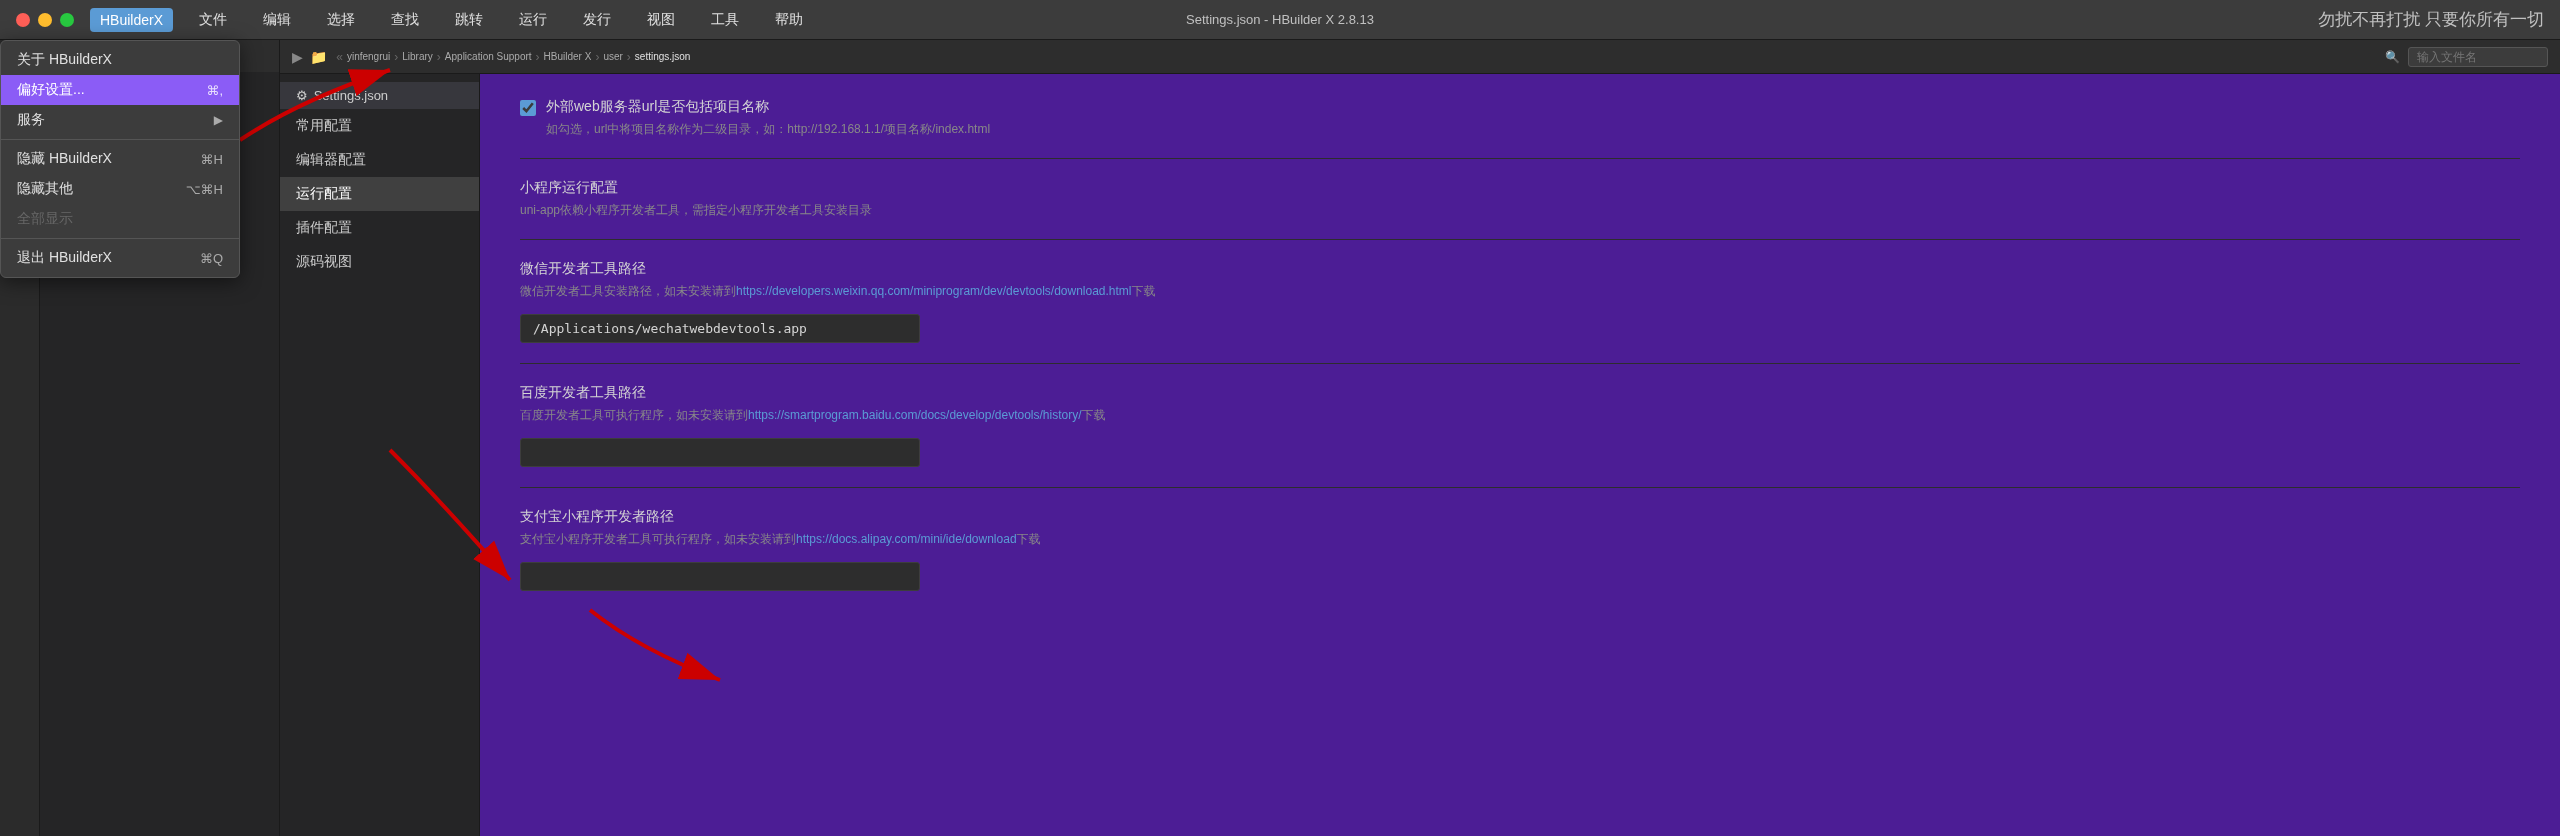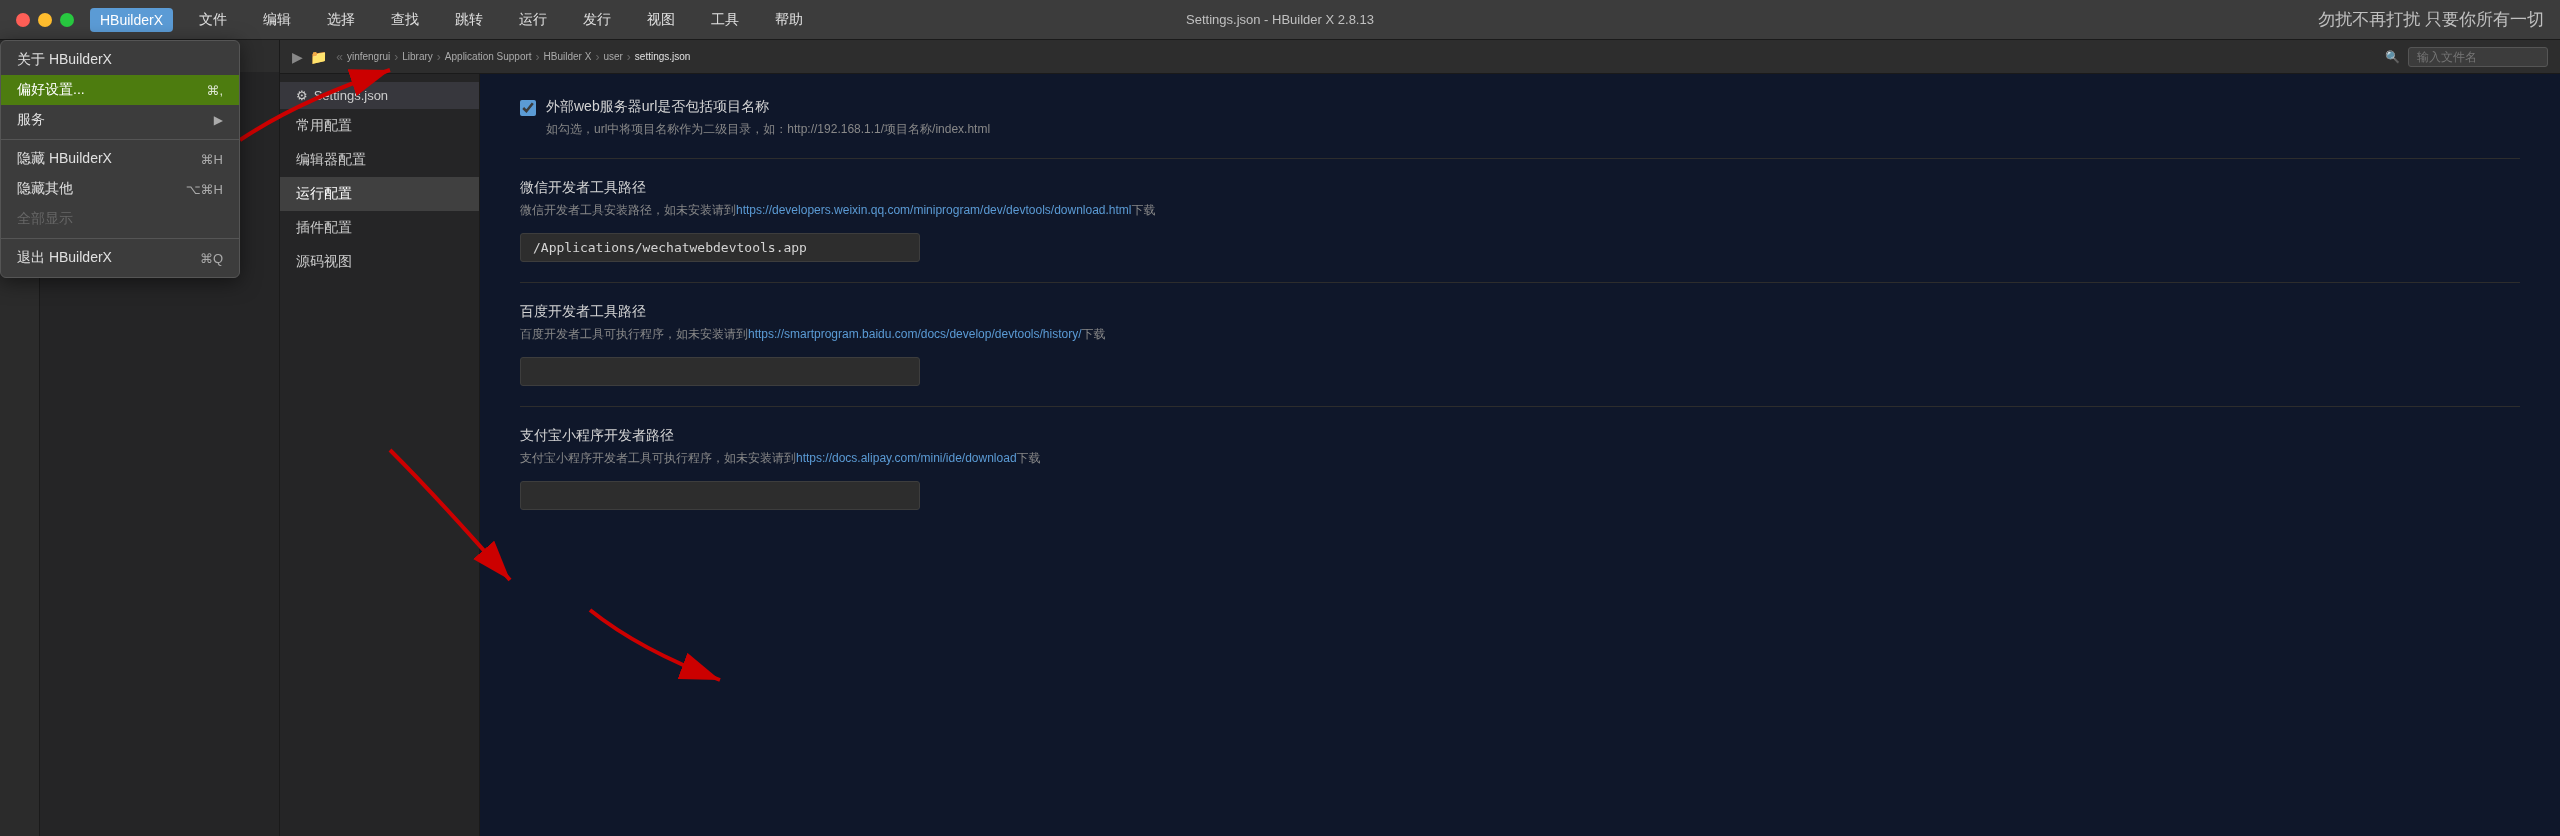--- a/index.html
+++ b/index.html
@@ -201,21 +201,21 @@
       padding: 8px 16px;
       color: #ccc;
       font-size: 14px;
       cursor: pointer;
     }
     .settings-nav-item.active { background: #404040; color: white; }
 
     
     .settings-content {
       flex: 1;
-      background: #0f172a;
+      background: #4c1d95;
       overflow-y: auto;
       padding: 24px 40px;
     }
 
     .setting-row {
       margin-bottom: 20px;
       padding-bottom: 20px;
       border-bottom: 1px solid #2d2d2d;
     }
 
@@ -304,21 +304,21 @@
       font-size: 14px;
       cursor: pointer;
       justify-content: space-between;
       gap: 40px;
     }
     .dropdown-item:hover, .dropdown-item.active {
       background: #5b9bd5;
       color: white;
     }
     .dropdown-item.active {
-      background: #4d7c0f;
+      background: #8b5cf6;
       gap: 8px;
     }
     .dropdown-item.disabled {
       color: #666;
       cursor: default;
     }
     .dropdown-shortcut {
       color: #aaa;
       font-size: 13px;
       margin-left: auto;
@@ -478,20 +478,24 @@
       <div class="settings-content">
 
         <div class="setting-row">
           <div class="setting-checkbox-row">
             <input type="checkbox" class="setting-checkbox" checked="" style="">
             <span class="setting-label">外部web服务器url是否包括项目名称</span>
           </div>
           <div class="setting-desc">如勾选，url中将项目名称作为二级目录，如：http://192.168.1.1/项目名称/index.html</div>
         </div>
 
+        <div class="setting-row">
+          <div class="setting-title">小程序运行配置</div>
+          <div class="setting-desc" style="margin-left:0;">uni-app依赖小程序开发者工具，需指定小程序开发者工具安装目录</div>
+        </div>
 
         <div class="setting-row">
           <div class="setting-title">微信开发者工具路径</div>
           <div class="setting-subtitle">
             <span>微信开发者工具安装路径，如未安装请到</span><a class="setting-link" href="#">https://developers.weixin.qq.com/miniprogram/dev/devtools/download.html</a><span>下载</span>
           </div>
           <input type="text" class="setting-input-box" value="/Applications/wechatwebdevtools.app" style="">
         </div>
 
         <div class="setting-row">

